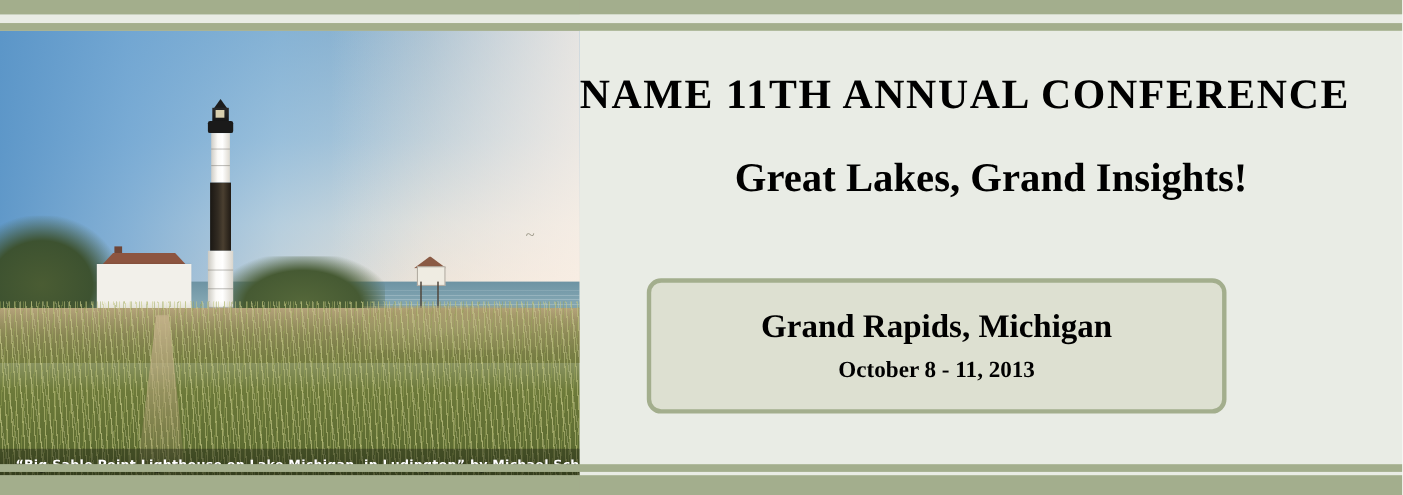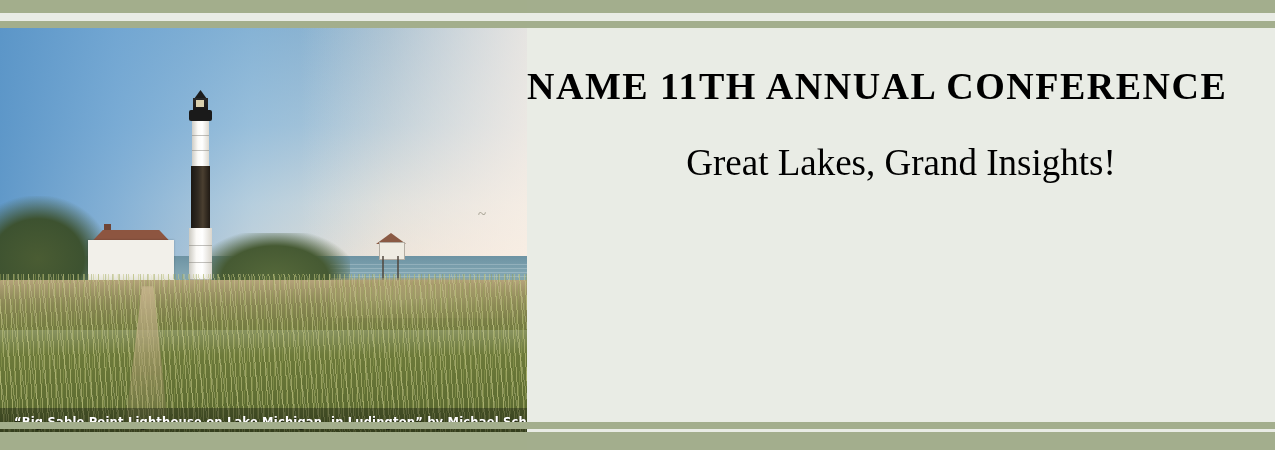--- a/index.html
+++ b/index.html
@@ -278,21 +278,21 @@
     letter-spacing: 1.5px;
     color: #000000;
     white-space: nowrap;
   }
   .subtitle {
     position: absolute;
     left: 0; top: 113px;
     width: 748px;
     text-align: center;
     font-family: "Liberation Serif", serif;
-    font-weight: normal;
+    font-weight: bold;
     font-size: 37px;
     color: #000000;
   }
   .info-box {
     position: absolute;
     left: 61px; top: 225px;
     width: 527px;
     height: 123px;
     box-sizing: border-box;
     border: 4px solid #a3ae8d;
@@ -365,20 +365,24 @@
     <div class="caption-strip">
       <span class="caption-text">“Big Sable Point Lighthouse on Lake Michigan, in Ludington” by Michael Schultz</span>
     </div>
   </div>
 
   <div class="content">
     <div class="title">NAME 11TH ANNUAL CONFERENCE</div>
 
     <div class="subtitle">Great Lakes, Grand Insights!</div>
 
+    <div class="info-box">
+      <div class="info-city">Grand Rapids, Michigan</div>
+      <div class="info-dates">October 8 - 11, 2013</div>
+    </div>
   </div>
 
   <div class="band band-top-thick"></div>
   <div class="band band-top-thin"></div>
   <div class="band band-bot-thin"></div>
   <div class="band band-bot-thick"></div>
 
   <div class="band-photo-overlay" style="top:0px;height:13px;"></div>
   <div class="band-photo-overlay" style="top:21px;height:7px;"></div>
   <div class="band-photo-overlay" style="top:422px;height:7px;"></div>

